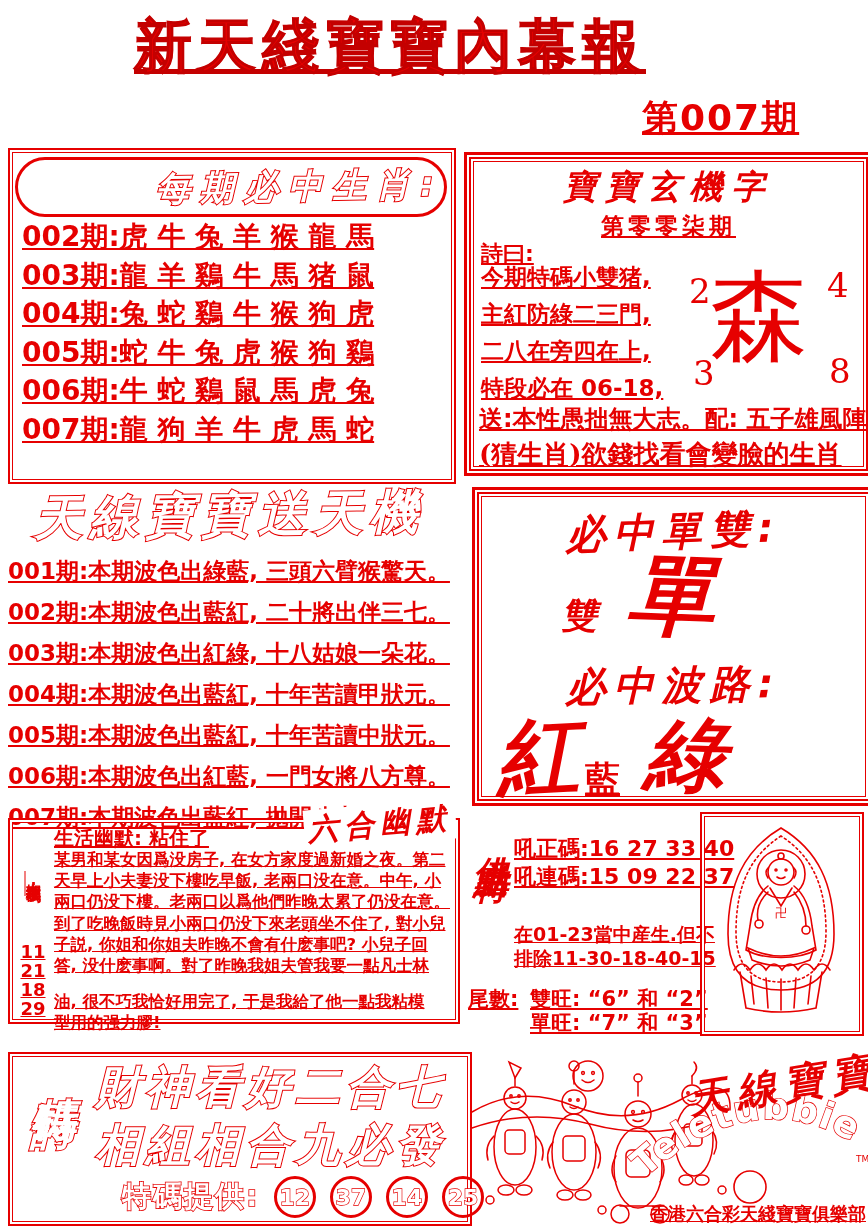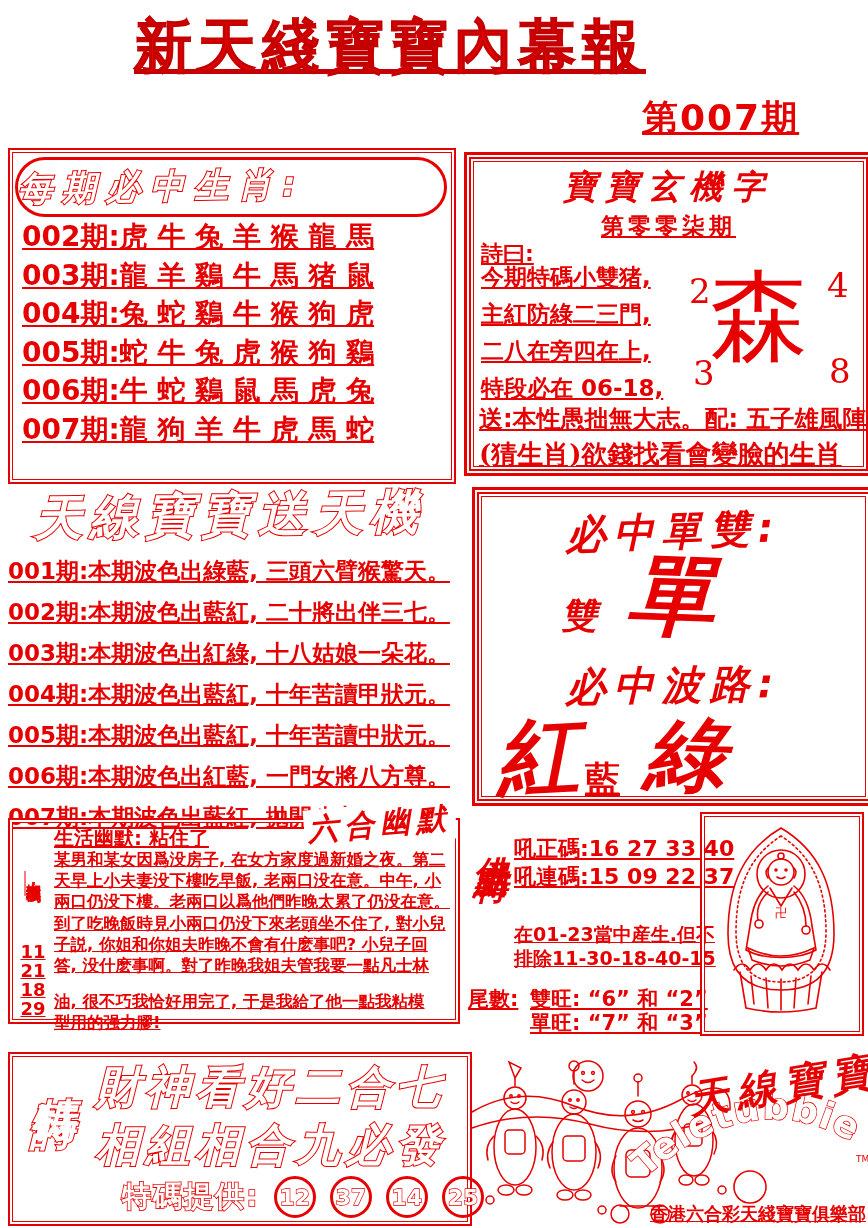--- a/index.html
+++ b/index.html
@@ -27,21 +27,21 @@
 <body>
 
 <div class="page">
 
   <div class="abs b" style="left:40px;top:8px;width:700px;text-align:center;font-size:58px;letter-spacing:6px;
               font-weight:900;-webkit-text-stroke:1px #c40000;">新天綫寶寶內幕報</div>
   <div class="abs b" style="left:642px;top:94px;font-size:36px;letter-spacing:2px;">第007期</div>
 
   <div class="abs box2" style="left:8px;top:148px;width:444px;height:332px;">
     <div class="abs" style="left:5px;top:7px;width:426px;height:54px;border:3px solid var(--red);border-radius:30px;
-                display:flex;align-items:center;justify-content:flex-start;">
+                display:flex;align-items:center;justify-content:flex-end;">
       <span class="outline2" style="font-size:34px;letter-spacing:10px;font-style:italic;transform:rotate(-1deg);">每期必中生肖:</span>
     </div>
     <div class="abs" style="left:12px;top:68px;right:8px;">
       <div class="b" style="font-size:28px;line-height:38.5px;">002期:虎 牛 兔 羊 猴 龍 馬</div>
       <div class="b" style="font-size:28px;line-height:38.5px;">003期:龍 羊 鷄 牛 馬 猪 鼠</div>
       <div class="b" style="font-size:28px;line-height:38.5px;">004期:兔 蛇 鷄 牛 猴 狗 虎</div>
       <div class="b" style="font-size:28px;line-height:38.5px;">005期:蛇 牛 兔 虎 猴 狗 鷄</div>
       <div class="b" style="font-size:28px;line-height:38.5px;">006期:牛 蛇 鷄 鼠 馬 虎 兔</div>
       <div class="b" style="font-size:28px;line-height:38.5px;">007期:龍 狗 羊 牛 虎 馬 蛇</div>
     </div>

